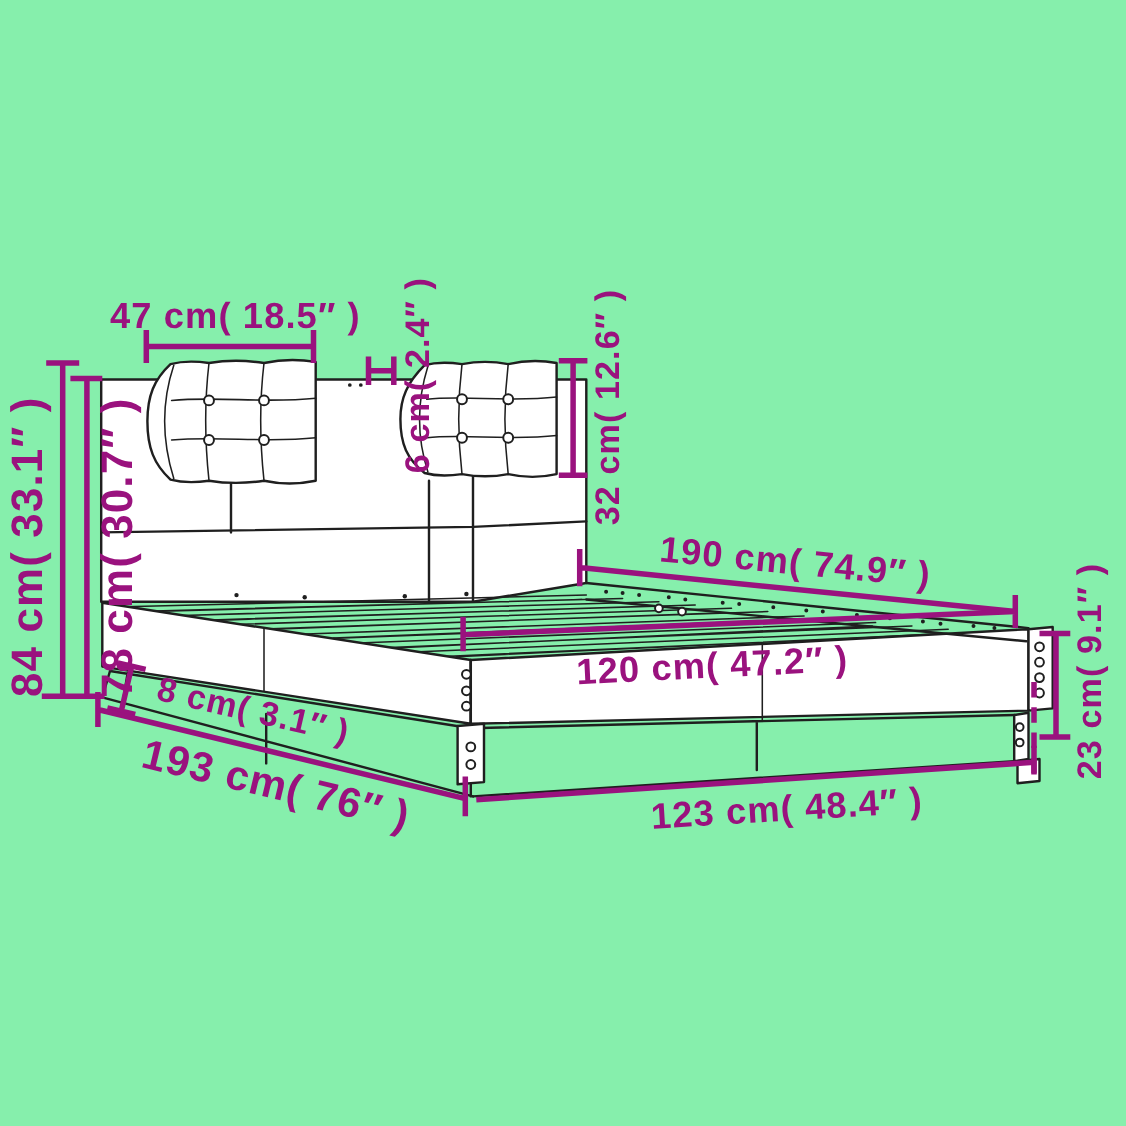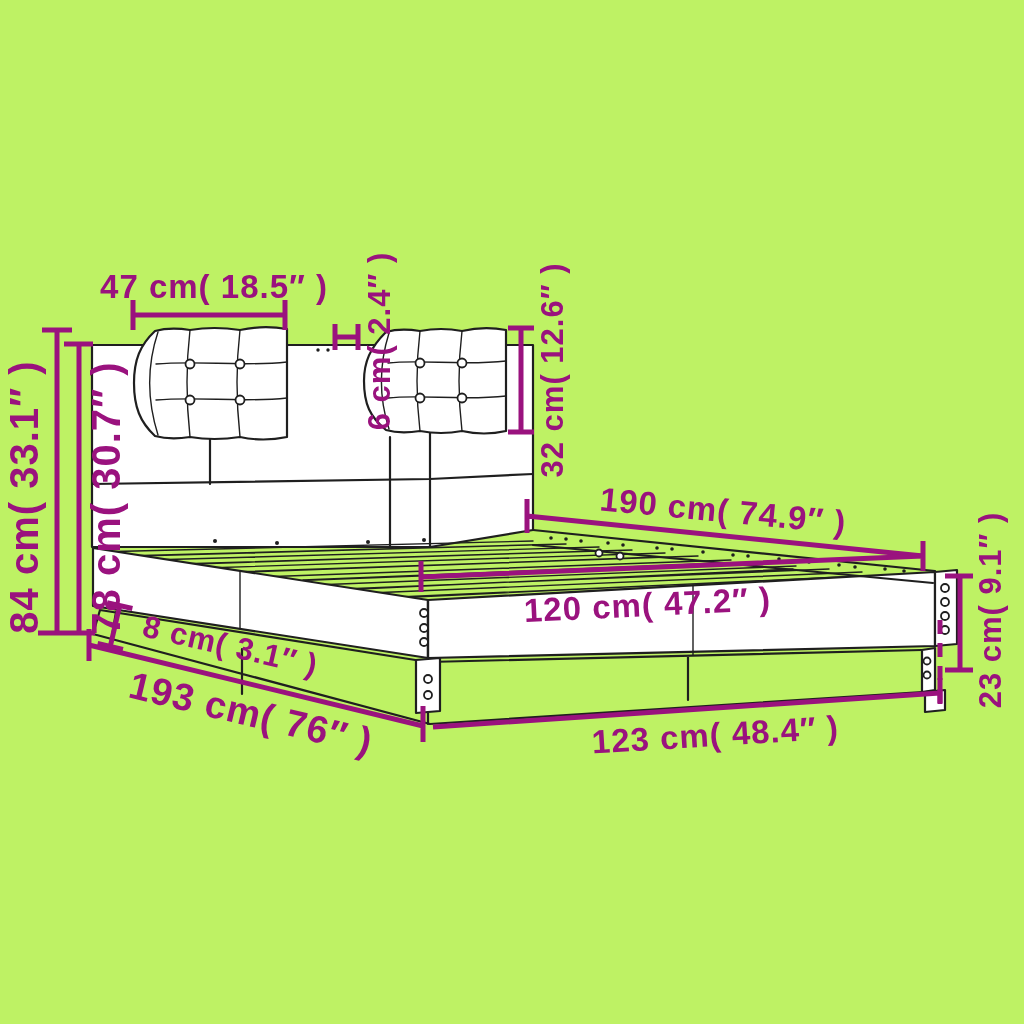--- a/index.html
+++ b/index.html
@@ -1,16 +1,16 @@
 <!DOCTYPE html>
 <html><head>
 <meta charset="utf-8">
 <style>
   html,body{margin:0;padding:0;background:#fff;}
-  .stage{width:1024px;height:1024px;background:#bef264;position:relative;overflow:hidden;
+  .stage{width:1024px;height:1024px;background:#86efac;position:relative;overflow:hidden;
          font-family:"Liberation Sans", sans-serif;}
   svg{display:block;}
   .ink{stroke:#1f1f1f;stroke-width:2.2;fill:none;stroke-linejoin:round;stroke-linecap:round;}
   .face{fill:#ffffff;}
   .thin{stroke-width:1.4;}
   .dots{stroke:#1f1f1f;stroke-width:3.6;stroke-linecap:round;fill:none;}
   .hole{fill:#ffffff;stroke:#1f1f1f;stroke-width:1.8;}
   .btn{fill:#ffffff;stroke:#1f1f1f;stroke-width:1.8;}
   .facedot{fill:#1f1f1f;stroke:none;}
   .dline{stroke:#9A127E;stroke-width:5;fill:none;stroke-linecap:butt;}

